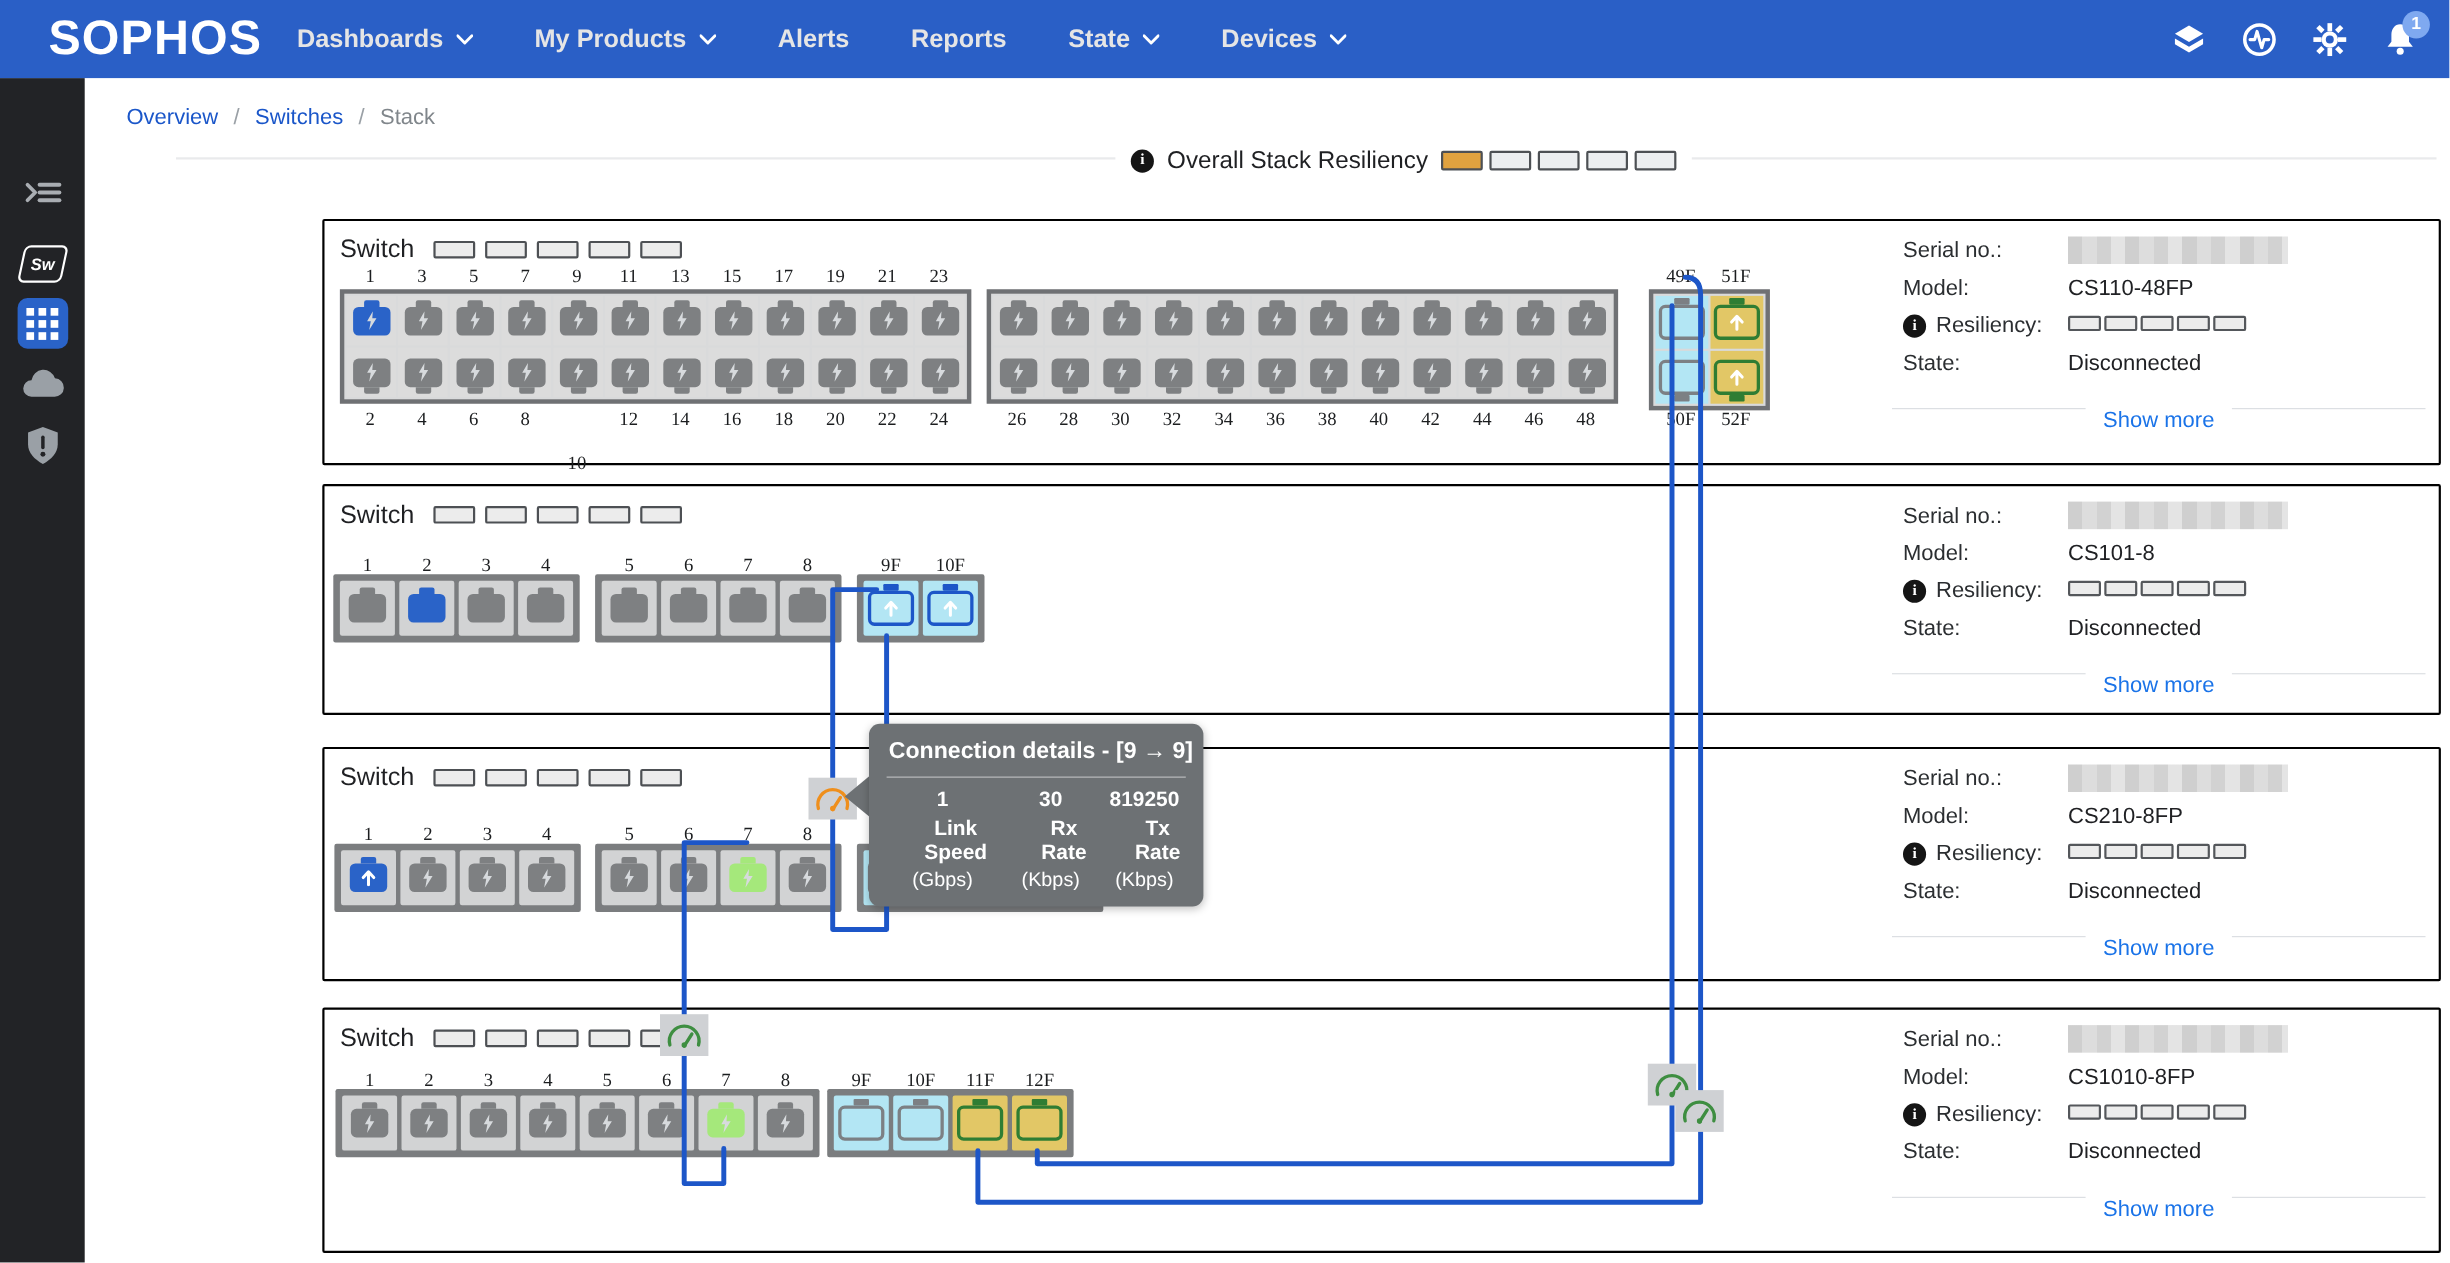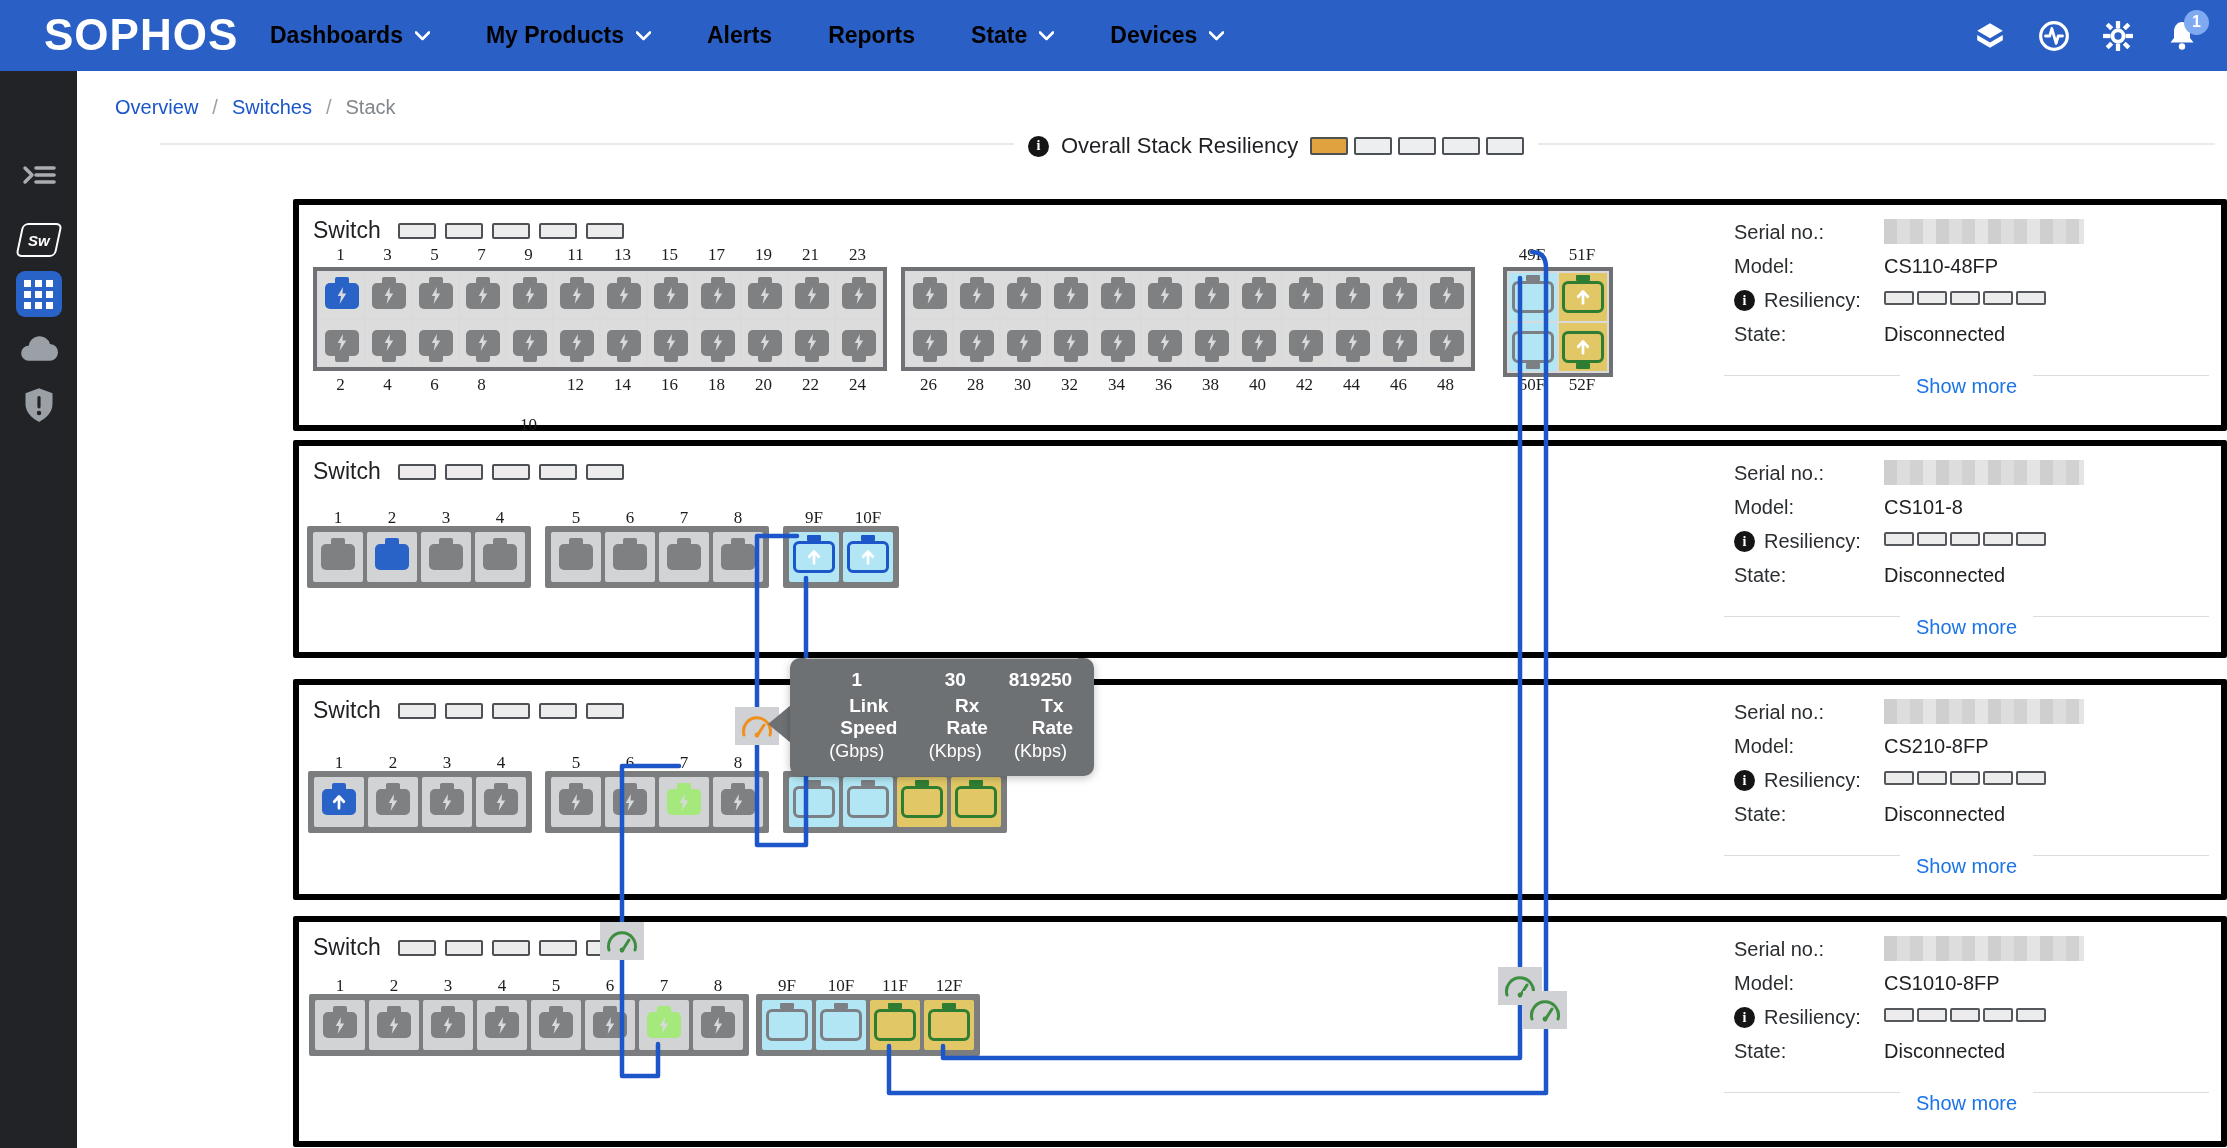--- a/index.html
+++ b/index.html
@@ -2,21 +2,21 @@
 <html><head>
 <meta charset="utf-8">
 <style>
   html,body{margin:0;padding:0;background:#fff;font-family:"Liberation Sans",sans-serif;}
   #stage{position:relative;width:2227px;height:1148px;overflow:hidden;background:#fff;}
 
   
   .nav{position:absolute;left:0;top:0;width:2227px;height:71px;background:#2a5fc6;z-index:20;}
   .logo{position:absolute;left:44px;top:10px;color:#fff;font-size:44px;font-weight:800;letter-spacing:1px;}
   .navitems{position:absolute;left:270px;top:0;height:71px;display:flex;align-items:center;gap:56px;}
-  .navitem{display:flex;align-items:center;gap:12px;color:#000000;font-size:23px;font-weight:700;cursor:pointer;white-space:nowrap;}
+  .navitem{display:flex;align-items:center;gap:12px;color:#e5e5e5;font-size:23px;font-weight:700;cursor:pointer;white-space:nowrap;}
   .chev svg{display:block;}
   .navright{position:absolute;right:28px;top:0;height:71px;display:flex;align-items:center;gap:30px;}
   .nicon{position:relative;width:34px;height:34px;display:flex;align-items:center;justify-content:center;cursor:pointer;}
   .badge{position:absolute;top:-9px;right:-10px;min-width:25px;height:25px;border-radius:13px;background:#7fa9f0;color:#fff;
          font-size:16px;font-weight:700;display:flex;align-items:center;justify-content:center;}
 
   
   .sidebar{position:absolute;left:0;top:71px;width:77px;height:1077px;background:#222326;z-index:15;}
   .sitem{position:absolute;left:50%;transform:translateX(-50%);display:flex;align-items:center;justify-content:center;cursor:pointer;}
   .sactive{width:46px;height:46px;background:#2a63c8;border-radius:9px;}
@@ -38,21 +38,21 @@
   .stackhead{position:absolute;left:1014px;top:128px;height:36px;display:flex;align-items:center;gap:12px;
              background:#fff;padding:0 14px;z-index:2;}
   .infoicon{width:21px;height:21px;border-radius:50%;background:#151515;color:#fff;display:flex;align-items:center;
             justify-content:center;font-size:14px;font-weight:700;font-family:"Liberation Serif",serif;flex:0 0 auto;}
   .stackhead .lbl{font-size:22px;color:#1f2023;white-space:nowrap;}
   .barrow{display:flex;gap:6px;}
   .bigbar{width:34px;height:14px;border:2px solid #4d5054;border-radius:2px;background:#eceef0;}
   .bigbar.filled{background:#e0a23f;}
 
   
-  .card{position:absolute;left:293px;width:1922px;background:#fff;border:6px solid #000000;border-radius:2px;z-index:2;}
+  .card{position:absolute;left:293px;width:1922px;background:#fff;border:2px solid #000000;border-radius:2px;z-index:2;}
   .swlabelrow{position:absolute;display:flex;align-items:center;gap:9px;}
   .swlabel{font-size:23px;color:#1f2023;margin-right:8px;}
   .minibar{width:34px;height:12px;border:2px solid #4d5054;border-radius:2px;background:#ececec;}
 
   .nums{position:absolute;display:flex;font-family:"Liberation Serif",serif;font-size:17px;color:#1b1d1f;}
   .nums span{display:inline-block;text-align:center;}
 
   .blockA{position:absolute;background:#d9dadb;border:4px solid #6f7174;display:grid;gap:2px;padding:2px;}
   .blockB{position:absolute;background:#7b7d7f;border-radius:2px;display:grid;gap:4px;padding:6px;}
   .cell{display:flex;align-items:center;justify-content:center;cursor:pointer;}
@@ -1096,20 +1096,21 @@
   <div class="gauge" style="left:1523px;top:991px;">
     <svg width="36" height="30" viewBox="0 0 36 30">
       <path d="M5 24 A13.5 13.5 0 1 1 31 24" fill="none" stroke="#3e8e41" stroke-width="3" stroke-linecap="round"></path>
       <path d="M18 25 L25 14" stroke="#3e8e41" stroke-width="3" stroke-linecap="round"></path>
       <circle cx="18" cy="24" r="2.4" fill="#3e8e41"></circle>
     </svg>
   </div>
 
   <div class="tt-arrow"></div>
   <div class="tooltip">
+    <div class="tt-title">Connection details - [9 → 9]</div>
     <div class="tt-sep"></div>
     <div class="tt-row">
       <div class="tt-col" style="width:112px;">
         <div class="v">1</div>
         <div class="l">Link Speed</div>
         <div class="u">(Gbps)</div>
       </div>
       <div class="tt-col" style="width:84px;">
         <div class="v">30</div>
         <div class="l">Rx Rate</div>

